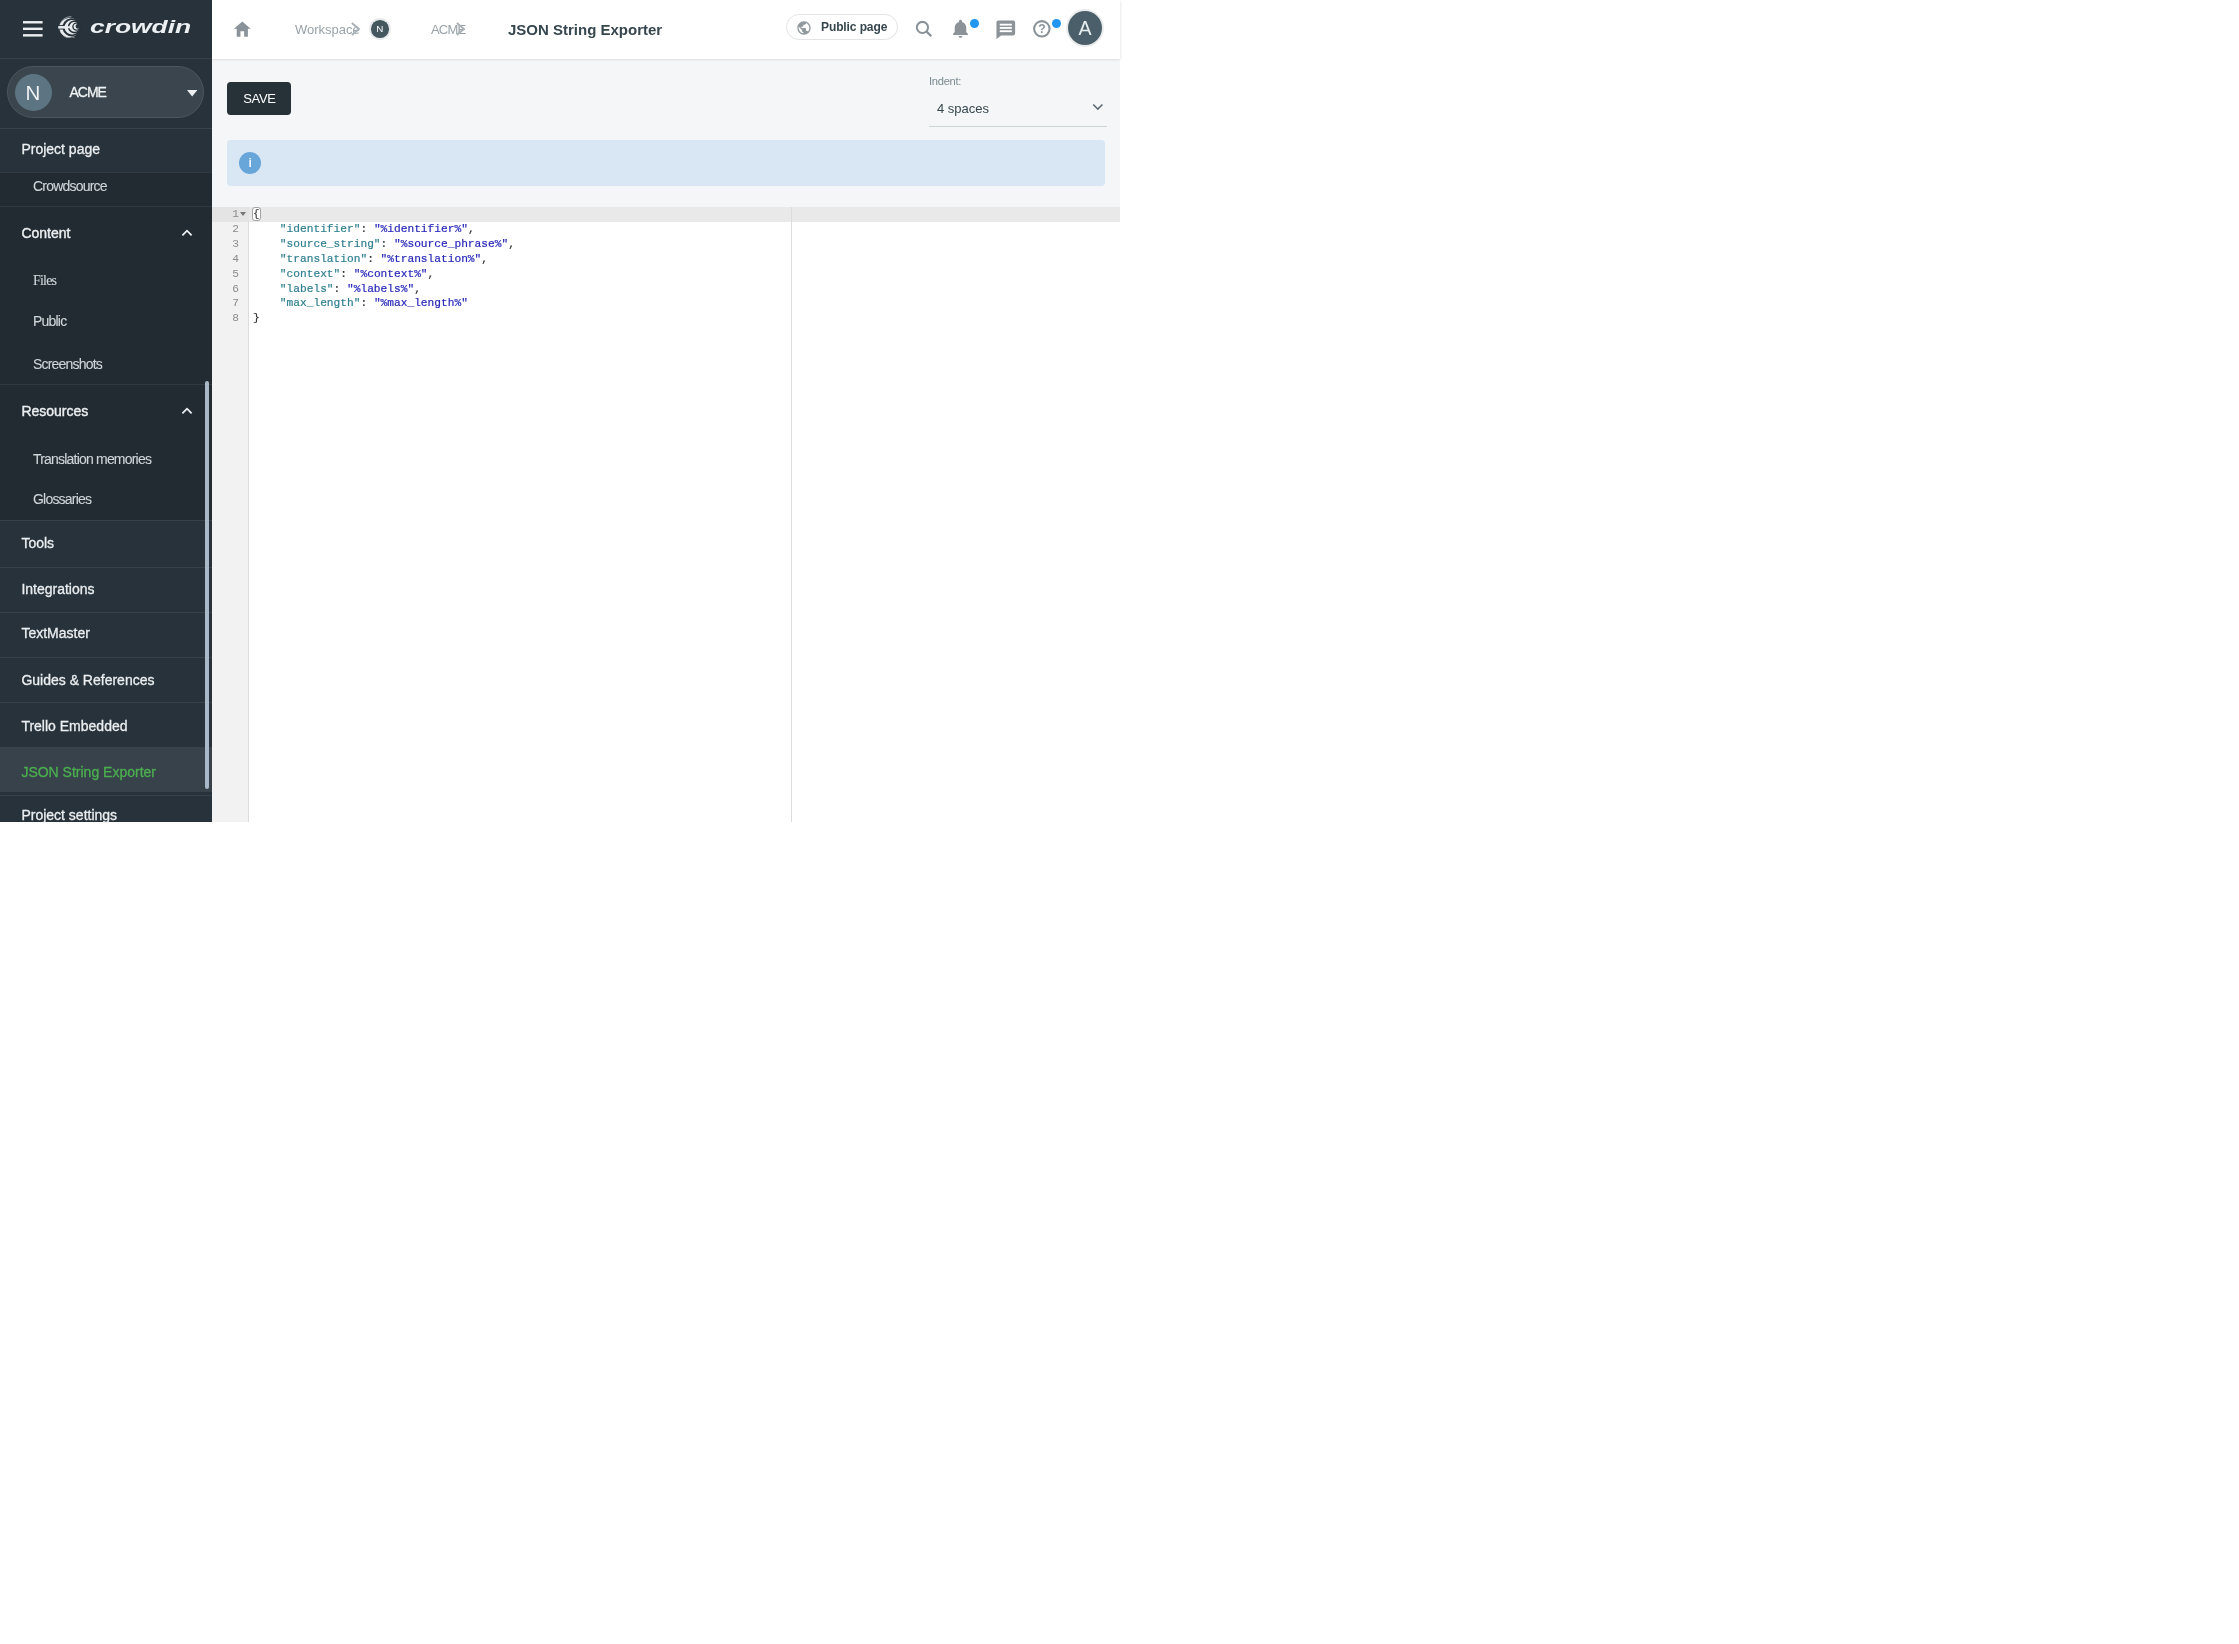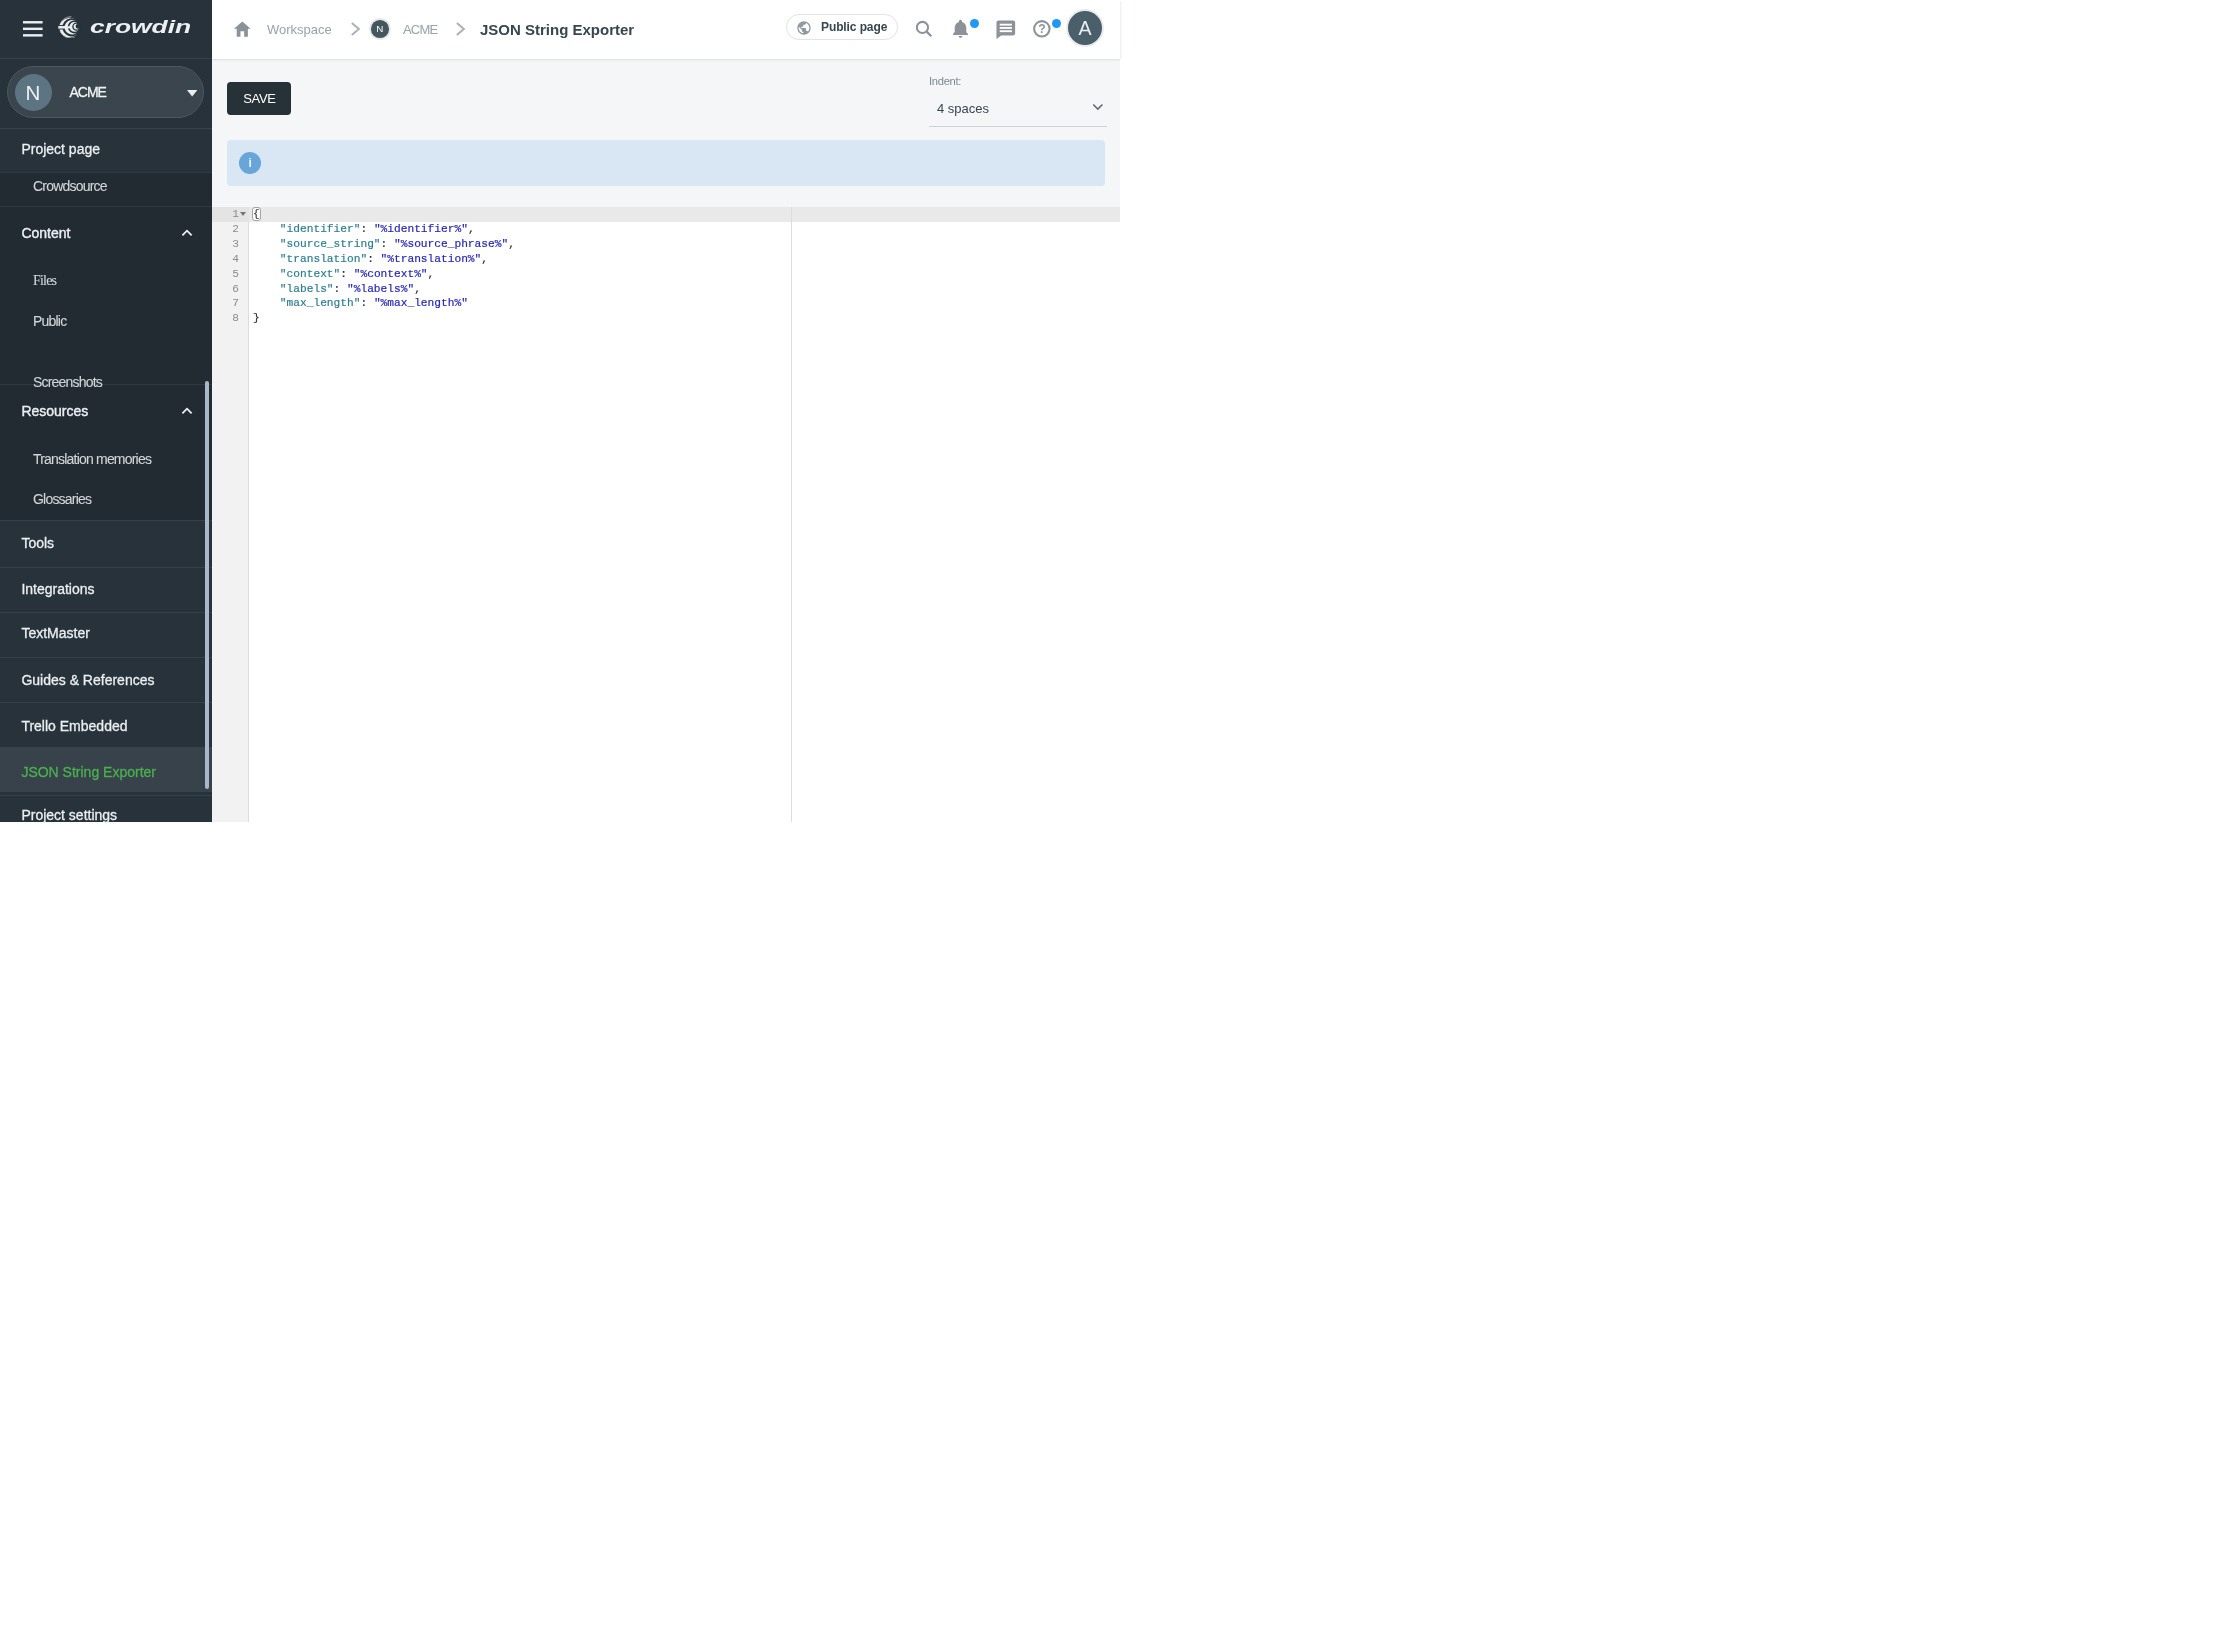--- a/index.html
+++ b/index.html
@@ -25,21 +25,21 @@
 #orgav { position:absolute; left:7px; top:6.5px; width:37px; height:37px; border-radius:50%;
   background:#5d7582; color:#eef2f4; font-size:20.5px; text-align:center; line-height:37px; }
 #orgname { position:absolute; left:62px; top:0; height:50px; line-height:50px;
   color:#f0f3f4; font-size:14px; font-weight:500; letter-spacing:-1px;
   -webkit-text-stroke:0.3px currentColor;}
 
 
 #header { position:absolute; left:212px; top:0; width:908px; height:59px; background:#fff;
   box-shadow:0 1.4px 2.8px rgba(40,52,60,0.2); z-index:4; }
 .crumb { position:absolute; top:0; height:59px; line-height:59px; color:#98a2a8;
-  font-size:13px; white-space:nowrap; }
+  font-size:13px; white-space:nowrap;margin-left:28px; }
 .crumb.title { color:#37474f; font-weight:700; font-size:15px; }
 #bcN { position:absolute; left:159px; top:20px; width:17.7px; height:17.7px; border-radius:50%;
   background:#44575f; box-shadow:0 0 0 1.9px #e8eaeb; color:#fff; font-size:9.8px;
   text-align:center; line-height:17.7px; }
 #pubpill { position:absolute; left:574px; top:14.4px; width:112px; height:26px;
   border:0.9px solid #e2e4e5; border-radius:13px; background:#fff; }
 #pubpill span { position:absolute; left:34px; top:0; line-height:24px; font-size:12px;
   font-weight:700; color:#37474f; letter-spacing:-0.1px; }
 #hdrav { position:absolute; left:856px; top:11.2px; width:34px; height:34px; border-radius:50%;
   background:#4a5f6a; box-shadow:0 0 0 1.9px #e9ebec; color:#e7eef1; font-size:19.6px;
@@ -217,21 +217,21 @@
   <div class="sb-item" style="top:149px;">Project page</div>
   <div class="sb-line" style="top:172px;"></div>
   <div class="sb-item sb-sub" style="top:186px;">Crowdsource</div>
   <div class="sb-line" style="top:206px;"></div>
   <div class="sb-item sb-head-t" style="top:233px;">Content</div>
   <svg class="sb-chev iconabs" style="top:233px;" width="12" height="7.5" viewBox="0 0 13 8">
       <path d="M1.5 6.5 L6.5 1.5 L11.5 6.5" fill="none" stroke="#eceff1" stroke-width="2"></path>
     </svg>
   <div class="sb-item sb-sub" style="top:281px;font-family:Liberation Serif, serif;">Files</div>
   <div class="sb-item sb-sub" style="top:321px;">Public</div>
-  <div class="sb-item sb-sub" style="top:364px;margin-top:18px;">Screenshots</div>
+  <div class="sb-item sb-sub" style="top:364px;">Screenshots</div>
   <div class="sb-line" style="top:384px;"></div>
   <div class="sb-item sb-head-t" style="top:411px;">Resources</div>
   <svg class="sb-chev iconabs" style="top:411px;" width="12" height="7.5" viewBox="0 0 13 8">
       <path d="M1.5 6.5 L6.5 1.5 L11.5 6.5" fill="none" stroke="#eceff1" stroke-width="2"></path>
     </svg>
   <div class="sb-item sb-sub" style="top:459px;">Translation memories</div>
   <div class="sb-item sb-sub" style="top:499px;">Glossaries</div>
   <div class="sb-line" style="top:520px;"></div>
   <div class="sb-item" style="top:543px;">Tools</div>
   <div class="sb-line" style="top:567px;"></div>

